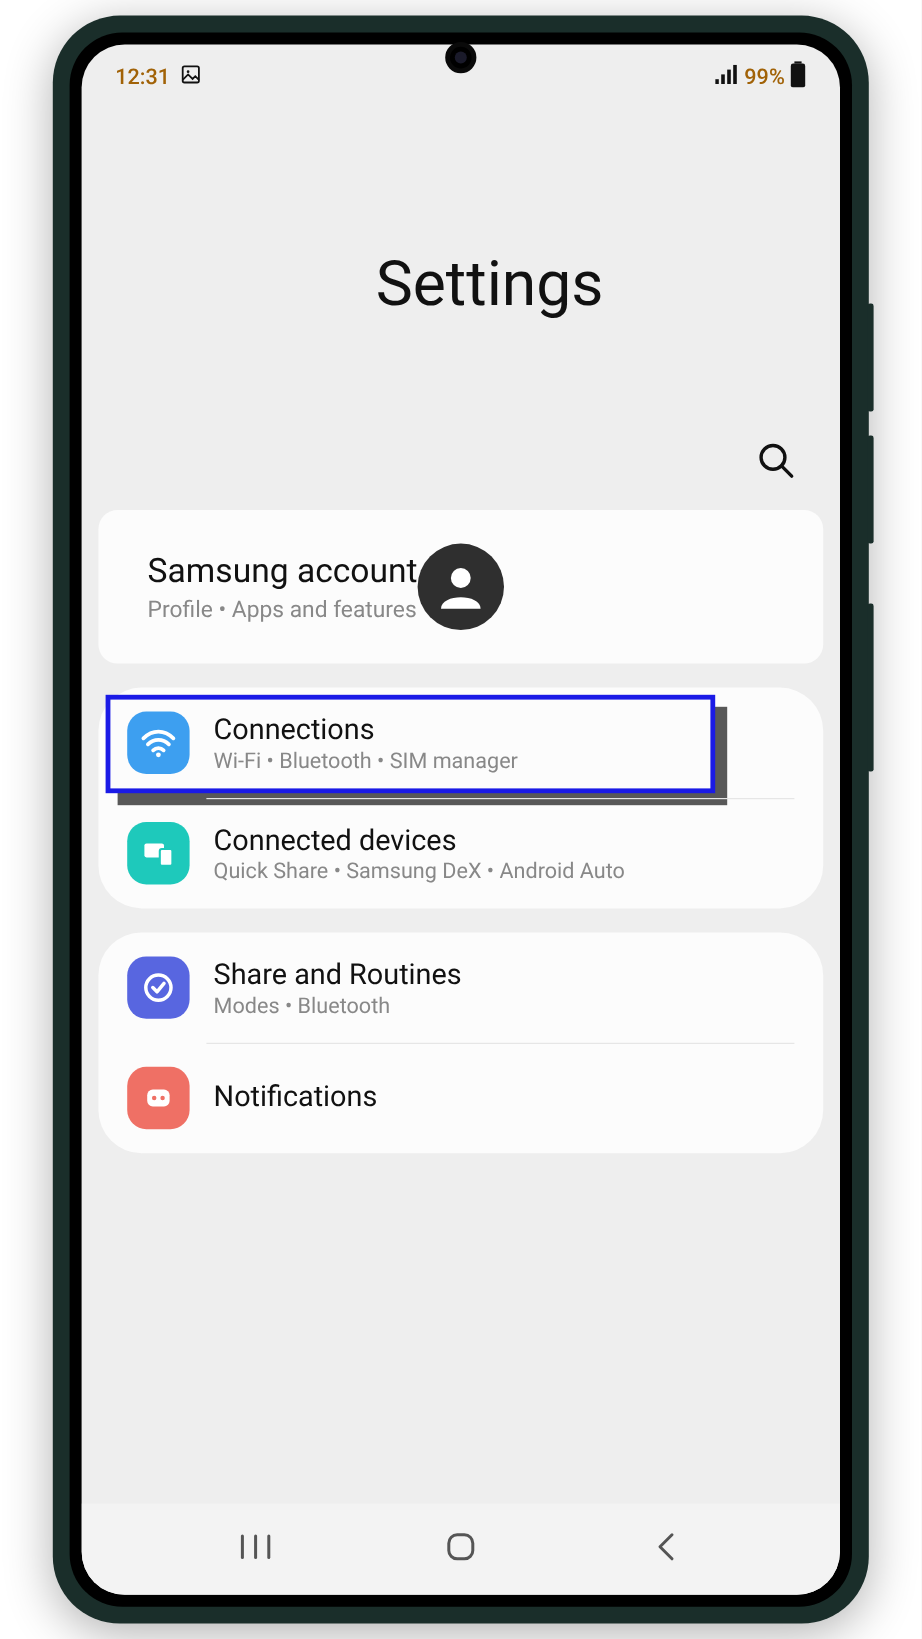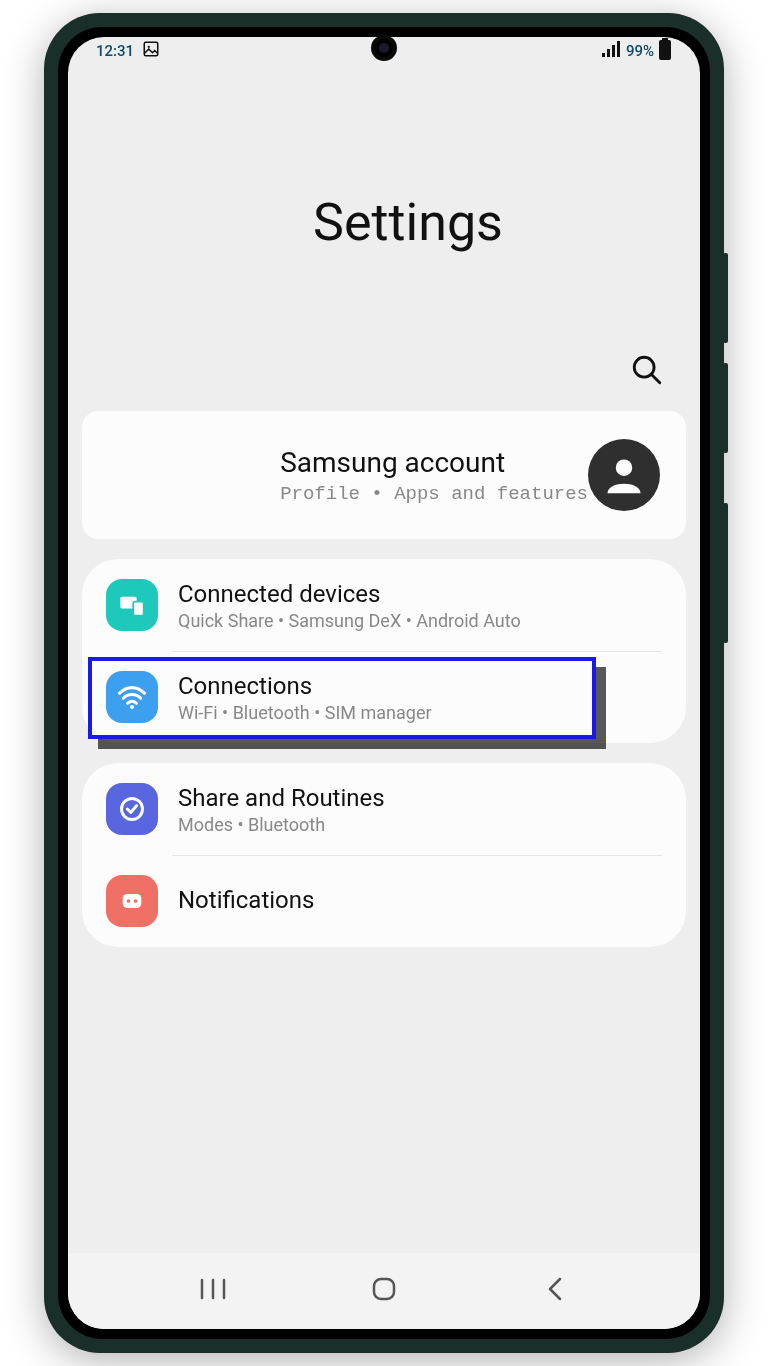--- a/index.html
+++ b/index.html
@@ -65,24 +65,24 @@
     top: 4px; left: 4px;
     width: 10px; height: 10px;
     background: #1a1a2a;
     border-radius: 50%;
   }
 
   .status-bar {
     display: flex;
     justify-content: space-between;
     align-items: center;
-    padding: 1px 28px 8px 28px;
-    font-size: 15px;
+    padding: 14px 28px 8px 28px;
+    font-size: 18px;
     font-weight: 500;
-    color: #0c4a6e;
+    color: #a16207;
   }
   .status-left { display: flex; align-items: center; gap: 8px;}
   .status-right { display: flex; align-items: center; gap: 4px;}
 
   .header-space {
     flex: 0 0 auto;
     padding: 120px 0 100px 0;
     text-align: center;
     margin-left: 48px;
   }
@@ -104,33 +104,32 @@
   }
 
   .card {
     background: #fcfcfc;
     border-radius: 36px;
     margin-bottom: 20px;
   }
   .account-card {
     display: flex;
     align-items: center;
-    padding: 28px 26px;
-    justify-content: flex-end;
+    padding: 28px 41px;
+    justify-content: flex-start;
     border-radius: 16px;
   }
   .account-text .title {
     font-size: 28px;
     color: #111;
     margin-bottom: 4px;
   }
   .account-text .subtitle {
     font-size: 19px;
     color: #888;
-    font-family: Liberation Mono, monospace;
   }
   .avatar {
     width: 72px;
     height: 72px;
     border-radius: 50%;
     background: #2f2f2f;
     display: flex;
     align-items: center;
     justify-content: center;
   }
@@ -247,47 +246,47 @@
           </div>
           <div class="avatar">
             <svg width="44" height="44" viewBox="0 0 24 24">
                 <circle cx="12" cy="8" r="4.5" fill="#fff"></circle>
                 <path d="M3 22 C3 15, 21 15, 21 22 Z" fill="#fff"></path>
               </svg>
           </div>
         </div>
 
         <div class="card">
-          <div class="settings-item">
-            <div class="item-icon ic-devices">
-              <svg width="28" height="28" viewBox="0 0 24 24">
-                  <rect x="2" y="5" width="14" height="10" rx="1.5" fill="#fff"></rect>
-                  <rect x="13" y="9" width="9" height="12" rx="1.5" fill="#fff" stroke="#1ec9bb" stroke-width="1.5"></rect>
-                </svg>
-            </div>
-            <div class="item-text">
-              <div class="title">Connected devices</div>
-              <div class="subtitle">Quick Share  •  Samsung DeX  •  Android Auto</div>
-            </div>
-          </div>
           <div class="settings-item" style="position:relative">
             <div class="hl"></div>
             <div class="item-icon ic-wifi">
               <svg width="30" height="30" viewBox="0 0 24 24">
                   <path d="M2 9 C8 3, 16 3, 22 9" stroke="#fff" stroke-width="2.5" fill="none" stroke-linecap="round"></path>
                   <path d="M5 13 C9 9, 15 9, 19 13" stroke="#fff" stroke-width="2.5" fill="none" stroke-linecap="round"></path>
                   <path d="M8.5 17 C10.5 15, 13.5 15, 15.5 17" stroke="#fff" stroke-width="2.5" fill="none" stroke-linecap="round"></path>
                   <circle cx="12" cy="20" r="1.6" fill="#fff"></circle>
                 </svg>
             </div>
             <div class="item-text">
               <div class="title">Connections</div>
               <div class="subtitle">Wi-Fi  •  Bluetooth  •  SIM manager</div>
             </div>
           </div>
+          <div class="settings-item">
+            <div class="item-icon ic-devices">
+              <svg width="28" height="28" viewBox="0 0 24 24">
+                  <rect x="2" y="5" width="14" height="10" rx="1.5" fill="#fff"></rect>
+                  <rect x="13" y="9" width="9" height="12" rx="1.5" fill="#fff" stroke="#1ec9bb" stroke-width="1.5"></rect>
+                </svg>
+            </div>
+            <div class="item-text">
+              <div class="title">Connected devices</div>
+              <div class="subtitle">Quick Share  •  Samsung DeX  •  Android Auto</div>
+            </div>
+          </div>
         </div>
 
         <div class="card">
           <div class="settings-item">
             <div class="item-icon ic-modes">
               <svg width="28" height="28" viewBox="0 0 24 24">
                   <circle cx="12" cy="12" r="9" fill="none" stroke="#fff" stroke-width="2.5"></circle>
                   <path d="M8 12 L11 15 L16 9" fill="none" stroke="#fff" stroke-width="2.5" stroke-linecap="round" stroke-linejoin="round"></path>
                 </svg>
             </div>

